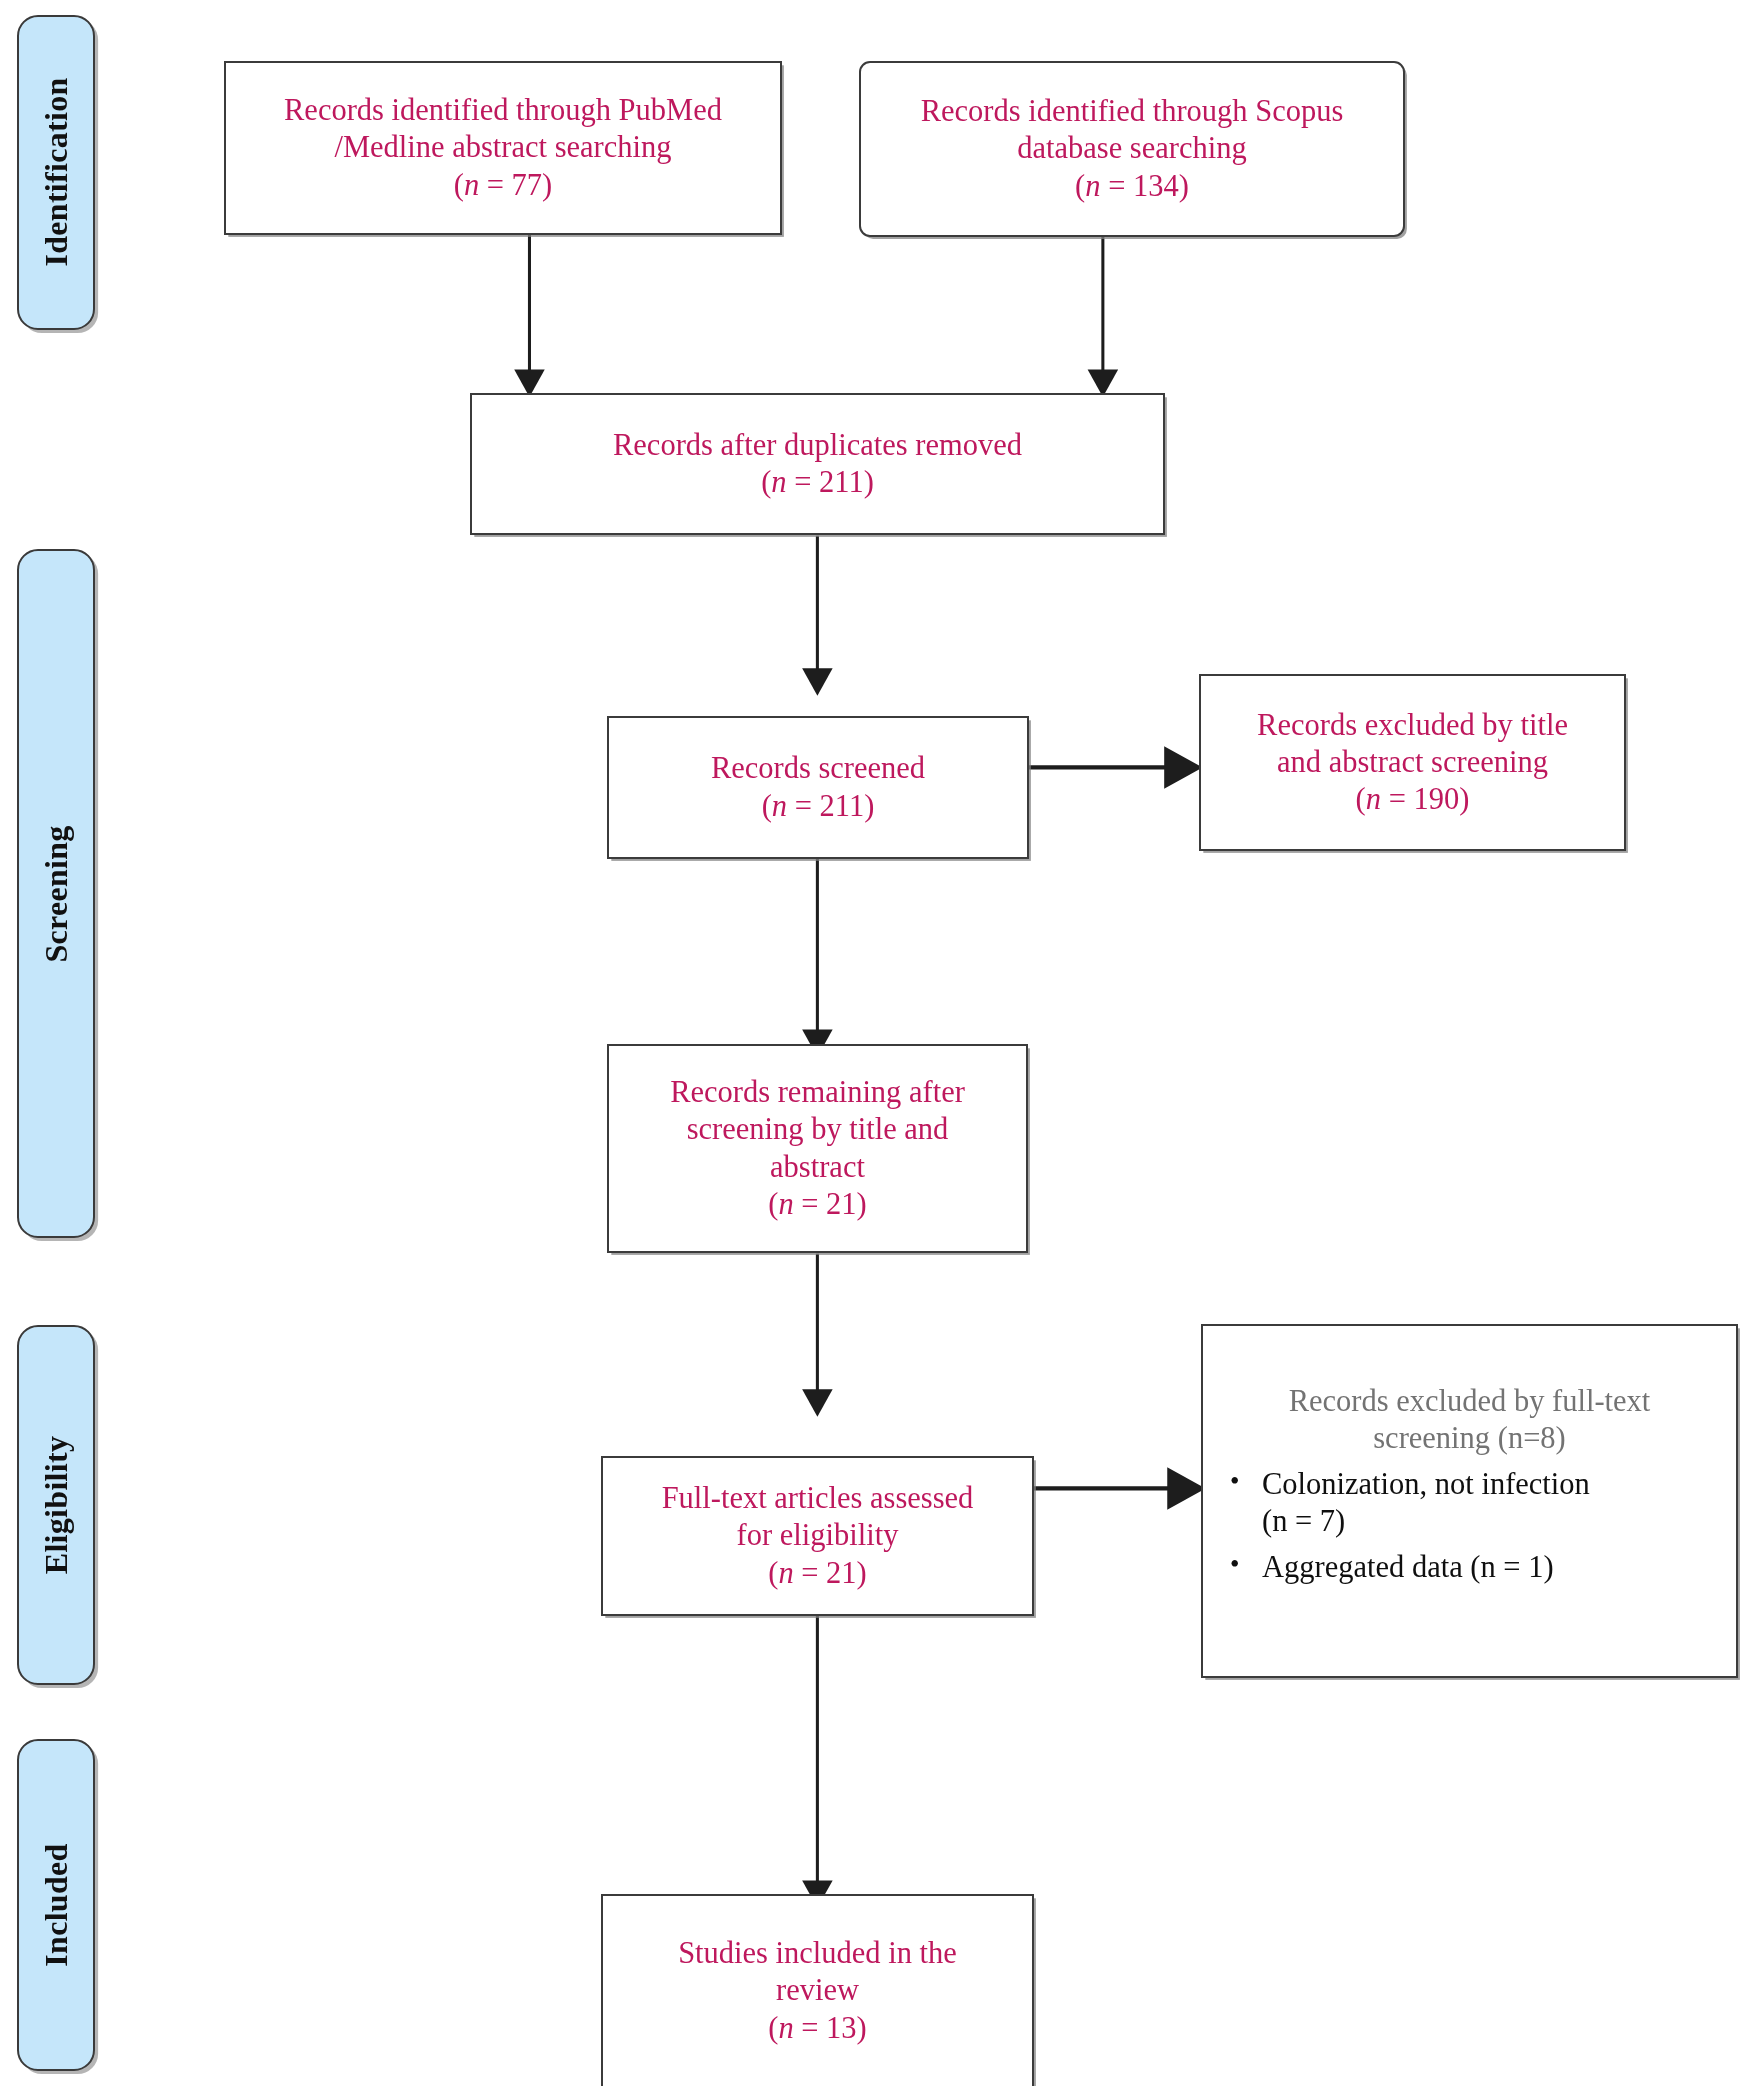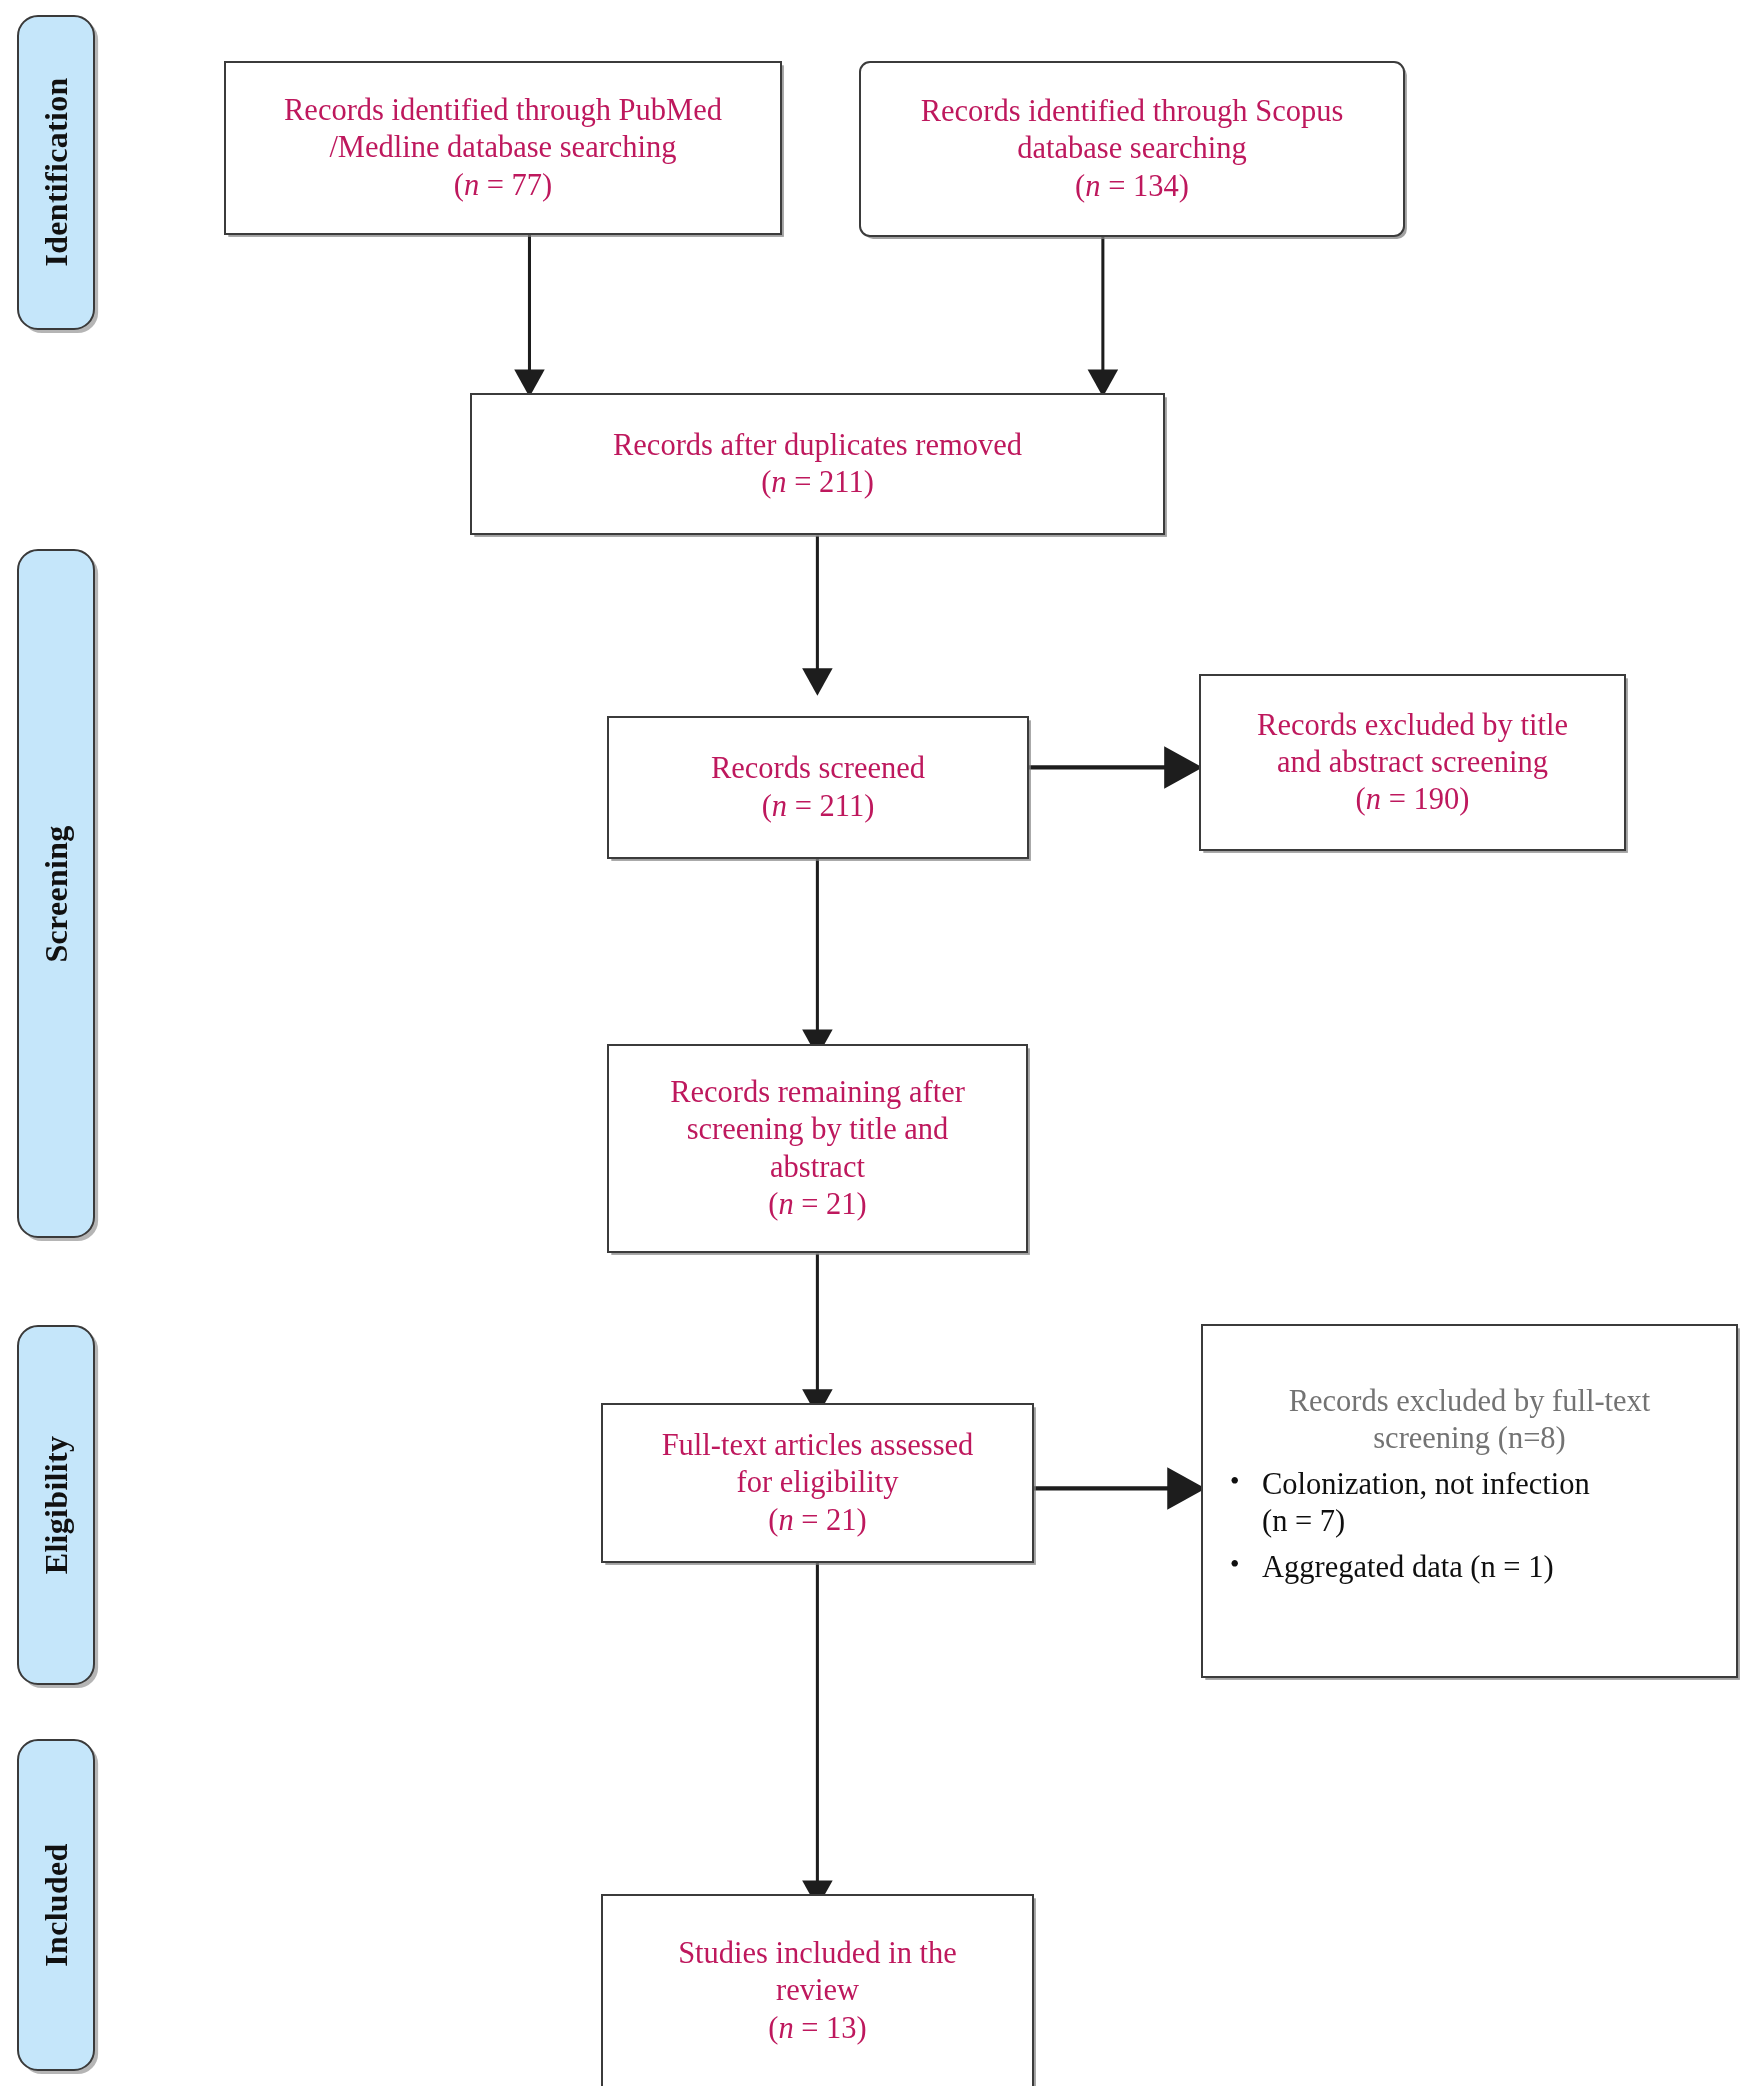--- a/index.html
+++ b/index.html
@@ -149,21 +149,21 @@
     <span class="stage-text">Eligibility</span>
   </div>
 
   <div class="stage-bar" style="left:17px; top:1739px; width:78px; height:332px;">
     <span class="stage-text">Included</span>
   </div>
 
   <div class="box" style="left:224px; top:61px; width:558px; height:174px;">
     <div class="box-text">
       <span>Records identified through PubMed</span><br>
-      <span>/Medline database searching</span><br>
+      <span>/Medline abstract searching</span><br>
       <span><span>(</span><span class="n-italic">n</span><span> = 77)</span></span>
     </div>
   </div>
 
   <div class="box" style="left:859px; top:61px; width:546px; height:176px;border-radius:11px;">
     <div class="box-text">
       <span>Records identified through Scopus</span><br>
       <span>database searching</span><br>
       <span><span>(</span><span class="n-italic">n</span><span> = 134)</span></span>
     </div>
@@ -193,21 +193,21 @@
 
   <div class="box" style="left:607px; top:1044px; width:421px; height:209px;">
     <div class="box-text">
       <span>Records remaining after</span><br>
       <span>screening by title and</span><br>
       <span>abstract</span><br>
       <span><span>(</span><span class="n-italic">n</span><span> = 21)</span></span>
     </div>
   </div>
 
-  <div class="box" style="left:601px; top:1403px; width:433px; height:160px;">
+  <div class="box" style="left:601px; top:1456px; width:433px; height:160px;">
     <div class="box-text">
       <span>Full-text articles assessed</span><br>
       <span>for eligibility</span><br>
       <span><span>(</span><span class="n-italic">n</span><span> = 21)</span></span>
     </div>
   </div>
 
   <div class="box bullets" style="left:1201px; top:1324px; width:537px; height:354px;">
     <div class="inner">
       <div class="headline">

